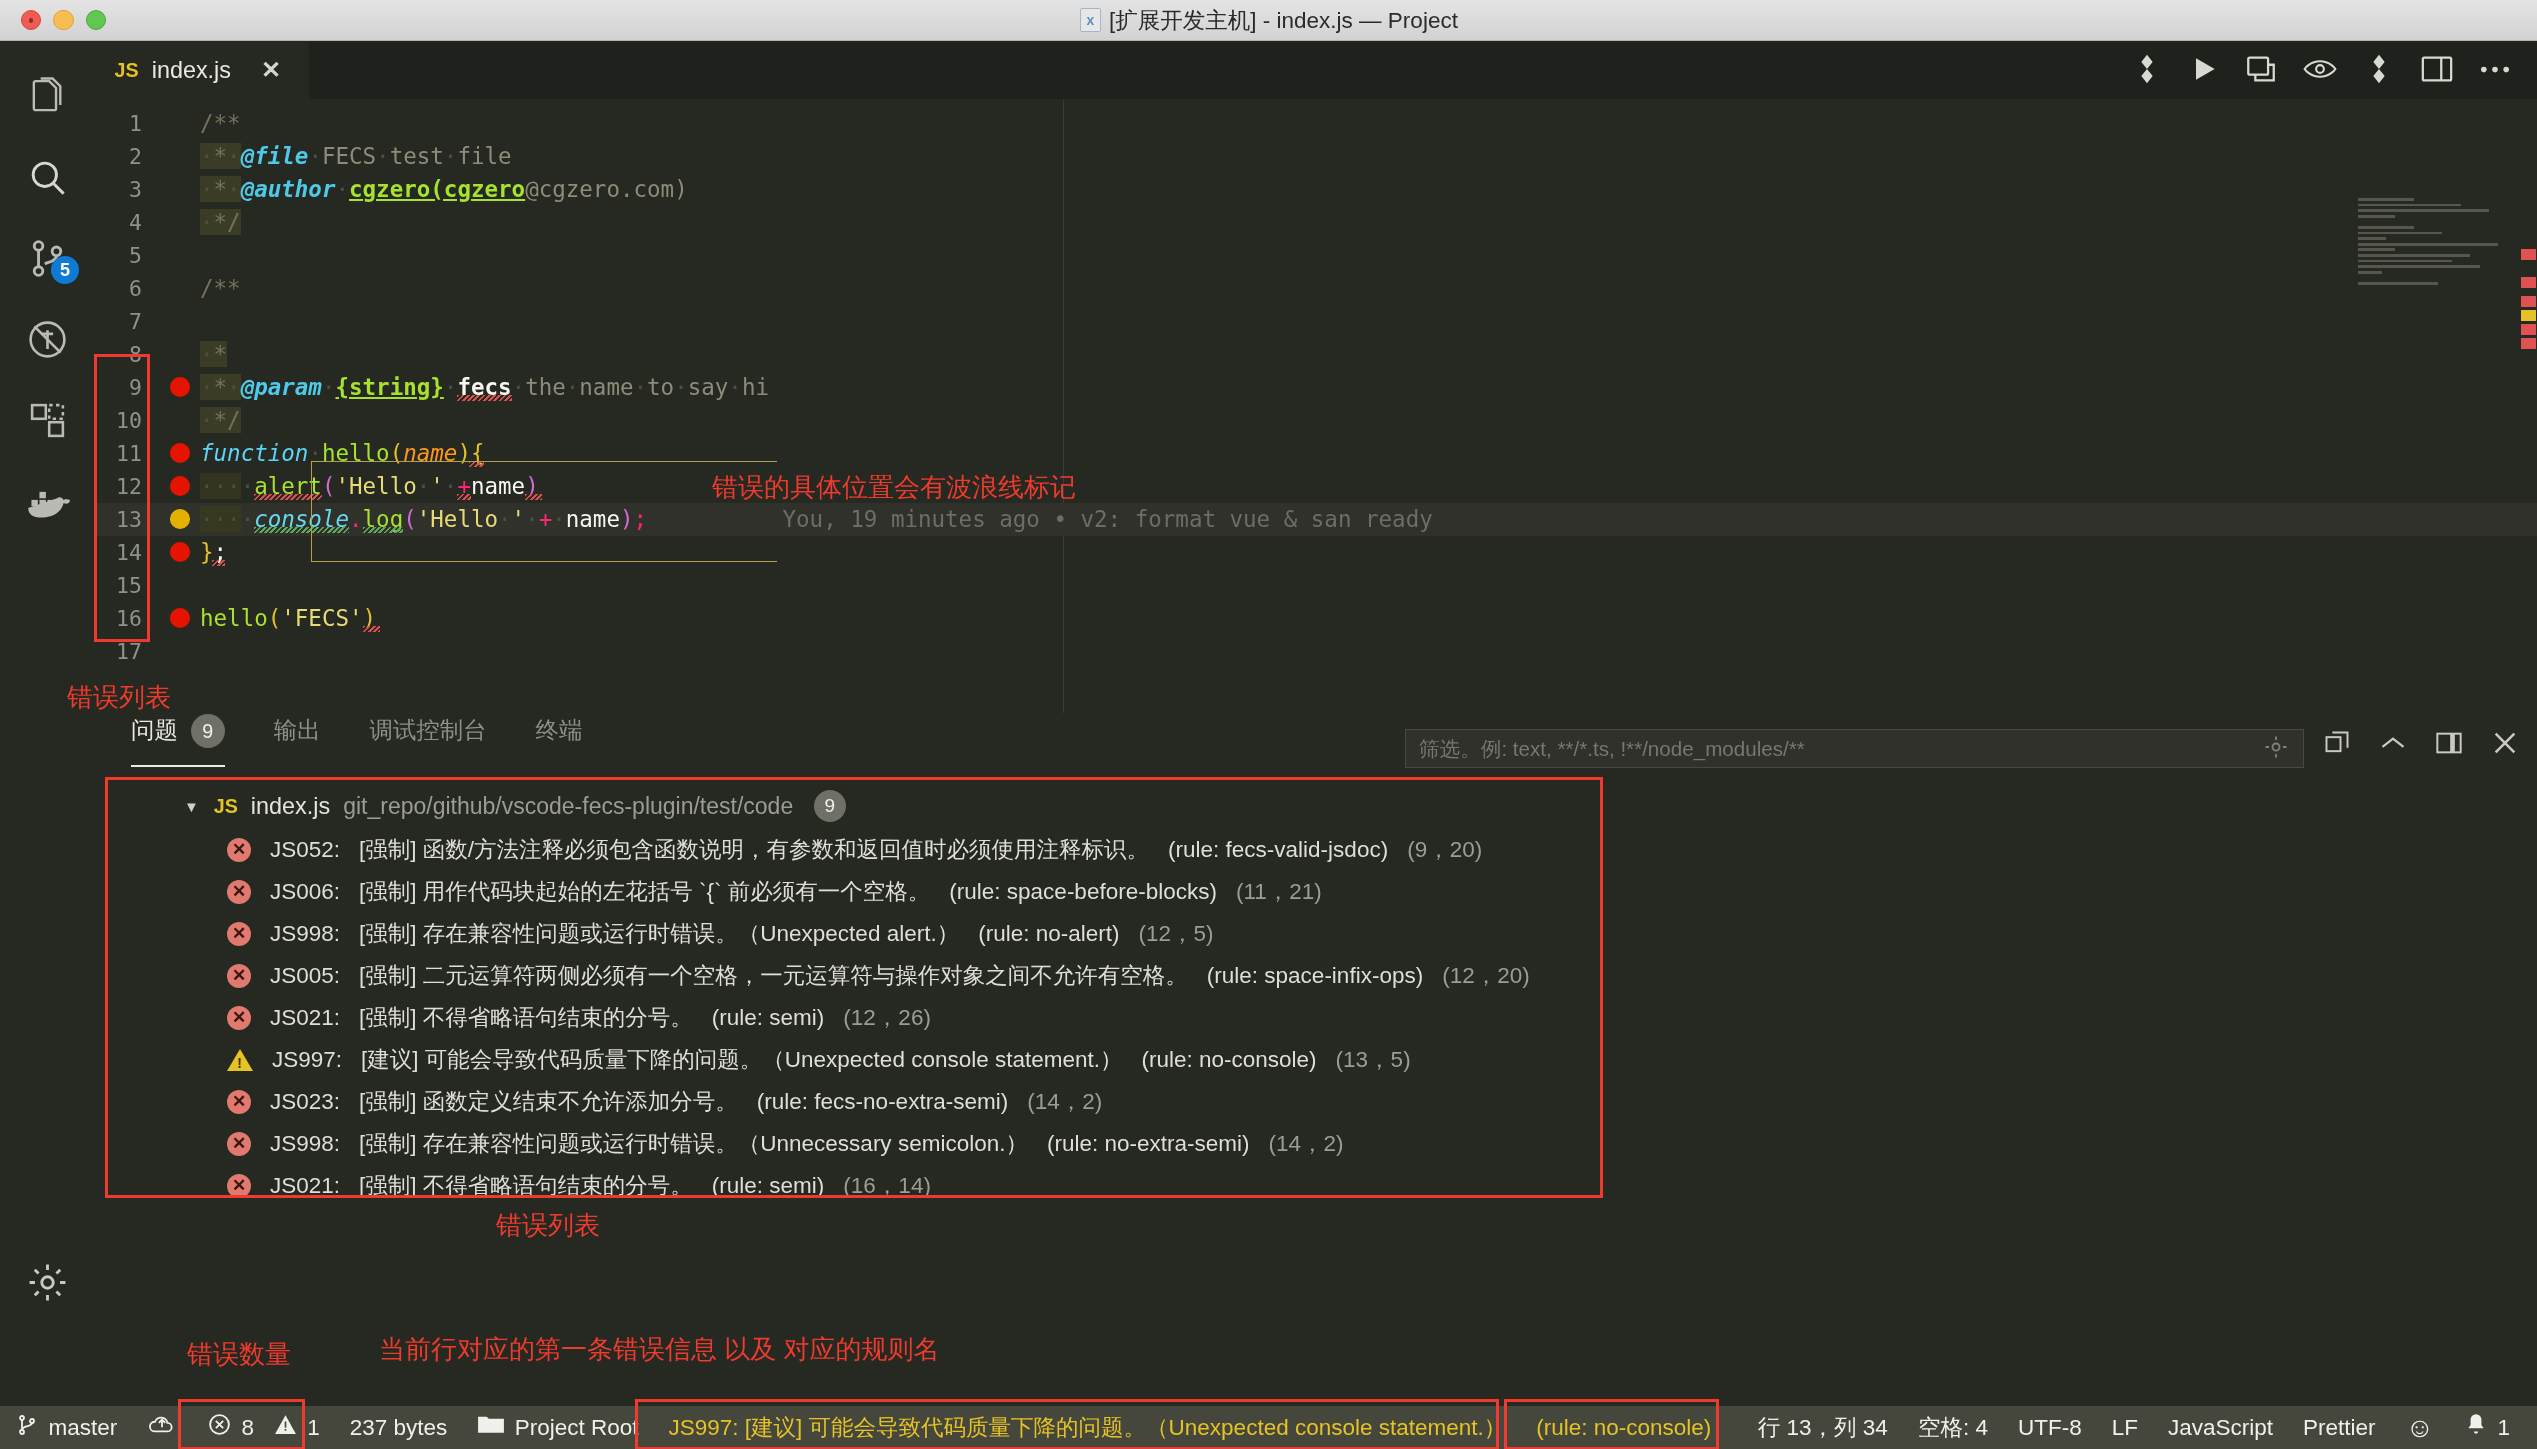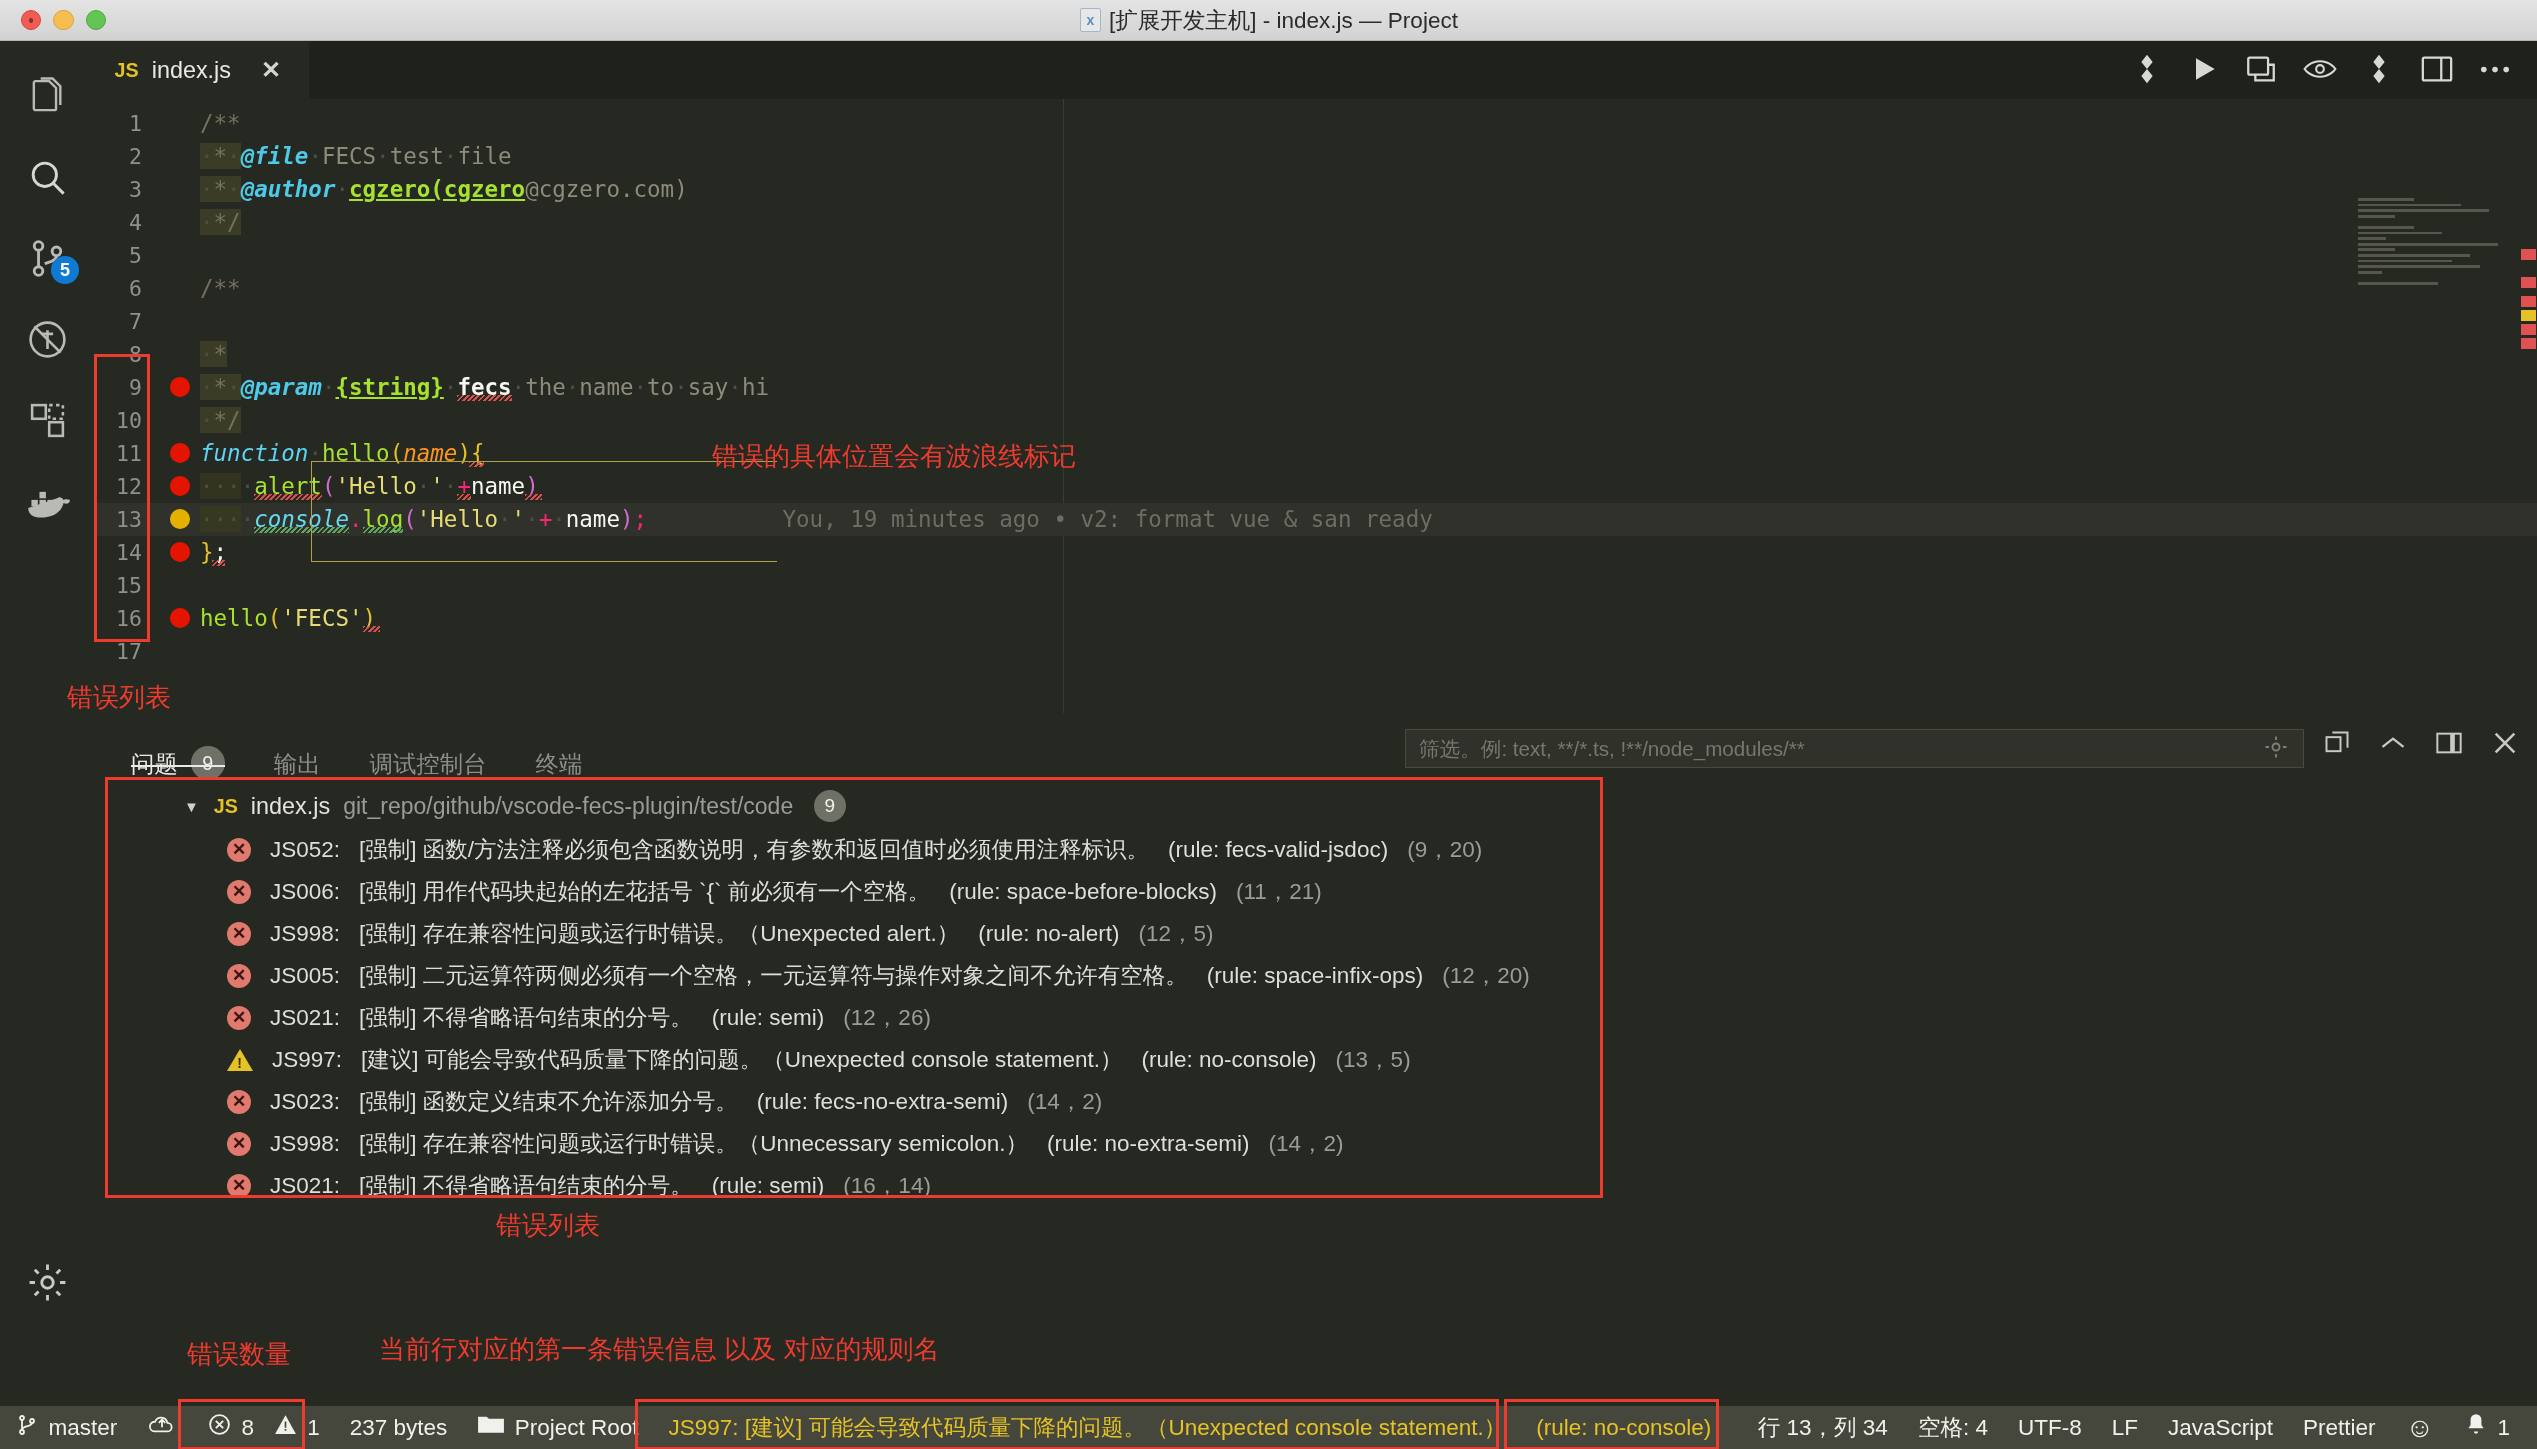--- a/index.html
+++ b/index.html
@@ -86,21 +86,21 @@
   .mm-line{height:2.8px;background:#55574e;margin-bottom:2.8px;}
   .ovr{position:absolute;right:1.9px;width:15px;height:11.2px;}
 
   .editor-vline{position:absolute; left:969px; top:0; bottom:0; width:0.9px; background:#3a3c34;}
 
   
   .panel { position:absolute; left:94px; top:714px; right:0; bottom:34px;
     background:#262822; }
   .paneltabs { height:66px; display:flex; align-items:center; padding-left:37px;
     gap:49px; position:relative; }
-  .ptab { font-size:23.4px; color:#8d8f89; display:flex; align-items:flex-end; gap:13px;
+  .ptab { font-size:23.4px; color:#8d8f89; display:flex; align-items:flex-start; gap:13px;
     height:66px; position:relative; }
   .ptab.active { color:#e9e9e7; }
   .ptab.active:after{content:"";position:absolute;left:0;right:0;bottom:13px;height:1.9px;background:#e9e9e7;}
   .pcount{background:#6f7166;color:#f2f2ef;border-radius:50%;width:34px;height:34px;
     display:flex;align-items:center;justify-content:center;font-size:19.7px;}
   .filterbox{position:absolute;right:234px;top:15px;width:899px;height:39px;
     background:#2f312a;border:0.9px solid #48493f;display:flex;align-items:center;padding:0 13px;}
   .filterbox .ph{color:#76786f;font-size:20.6px;}
   .panelactions{position:absolute;right:19px;top:15px;display:flex;gap:28px;align-items:center;color:#c8c9c3;}
 
@@ -614,21 +614,21 @@
             </svg>
         </span>
         <span>1</span>
       </div>
     </div>
   </div>
 
   <div class="ann" style="left:94px; top:354px; width:56px; height:288px;"></div>
   <div class="annlabel" style="left:67px; top:680px;">错误列表</div>
 
-  <div class="annlabel" style="left:712px; top:439px;">错误的具体位置会有波浪线标记</div>
+  <div class="annlabel" style="left:712px; top:470px;">错误的具体位置会有波浪线标记</div>
 
   <div class="ann" style="left:105px; top:777px; width:1498px; height:421px;"></div>
   <div class="annlabel" style="left:496px; top:1208px;">错误列表</div>
 
   <div class="ann" style="left:178px; top:1399px; width:127px; height:51px;"></div>
   <div class="annlabel" style="left:187px; top:1337px;">错误数量</div>
 
   <div class="ann" style="left:635px; top:1399px; width:864px; height:51px;"></div>
   <div class="ann" style="left:1504px; top:1399px; width:215px; height:51px;"></div>
   <div class="annlabel" style="left:379px; top:1332px;">当前行对应的第一条错误信息 以及 对应的规则名</div>

